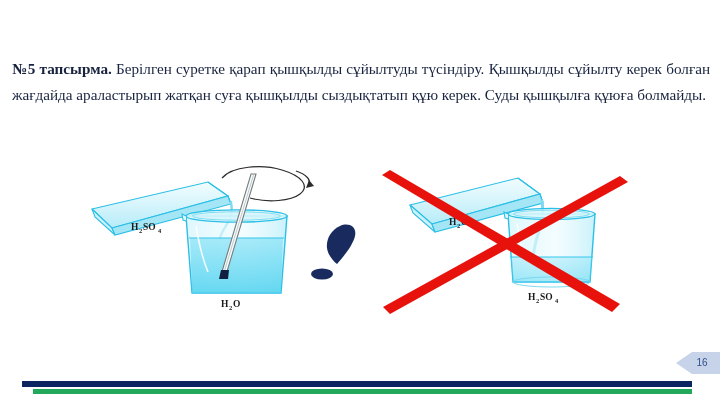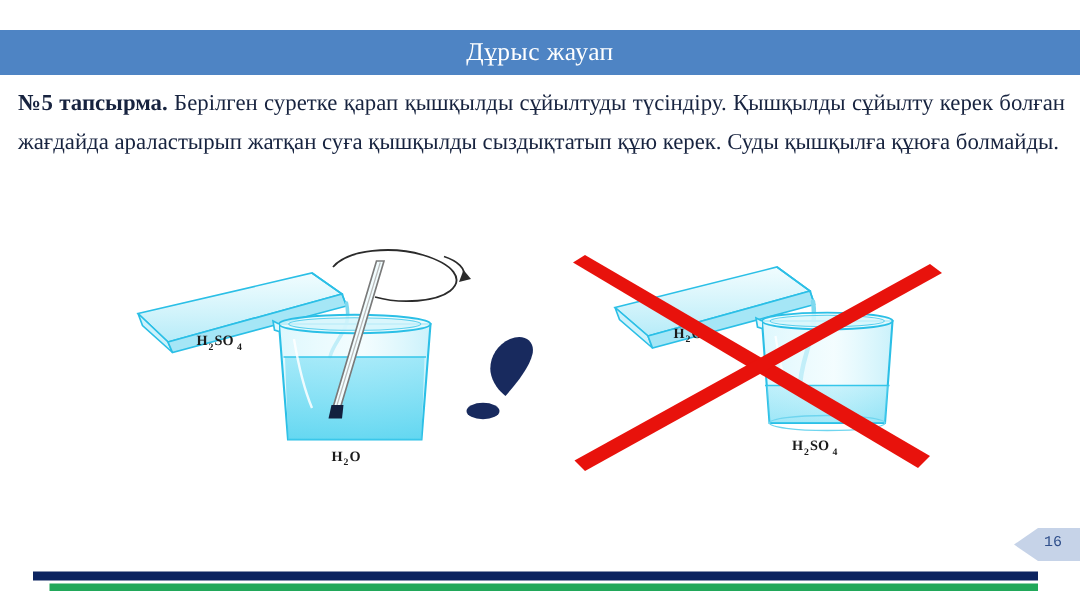--- a/index.html
+++ b/index.html
@@ -102,31 +102,28 @@
     left: 676px;
     top: 352px;
     width: 44px;
     height: 22px;
     line-height: 22px;
     text-align: center;
     padding-left: 8px;
     box-sizing: border-box;
     color: #2f4f8c;
     font-size: 10px;
-    font-family: Liberation Mono, monospace;
+    font-family: Liberation Sans, sans-serif;
   }
 </style>
 </head>
 <body>
 
 <div id="slide">
 
-  <div id="title-banner">
-    <div id="title-text">Дұрыс жауап</div>
-  </div>
 
   <div id="task-paragraph">
     <span class="tag">№5 тапсырма.</span><span> Берілген суретке қарап қышқылды сұйылтуды түсіндіру. Қышқылды сұйылту керек болған жағдайда араластырып жатқан суға қышқылды сыздықтатып құю керек. Суды қышқылға құюға болмайды.</span>
   </div>
 
   <div id="illustration">
     <svg width="720" height="185" viewBox="0 0 720 185" xmlns="http://www.w3.org/2000/svg">
       <defs>
         <linearGradient id="waterFill" x1="0" y1="0" x2="0" y2="1">
           <stop offset="0%" stop-color="#8fe4f7" stop-opacity="0.75"></stop>

